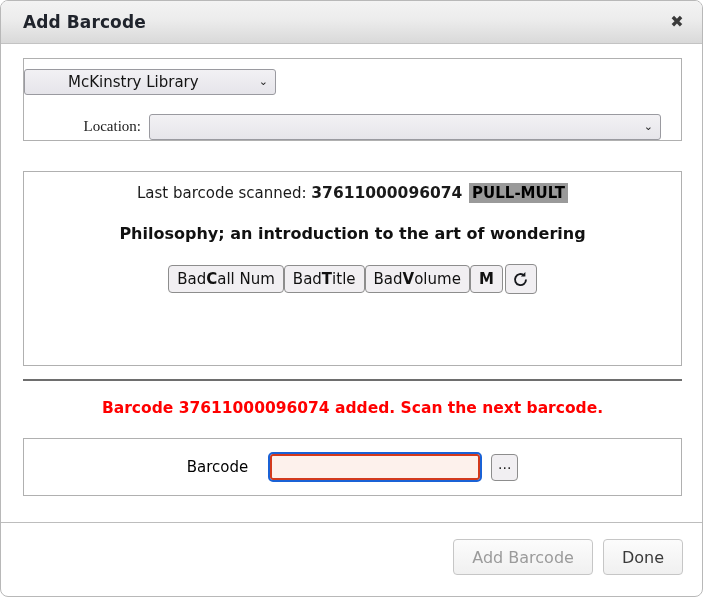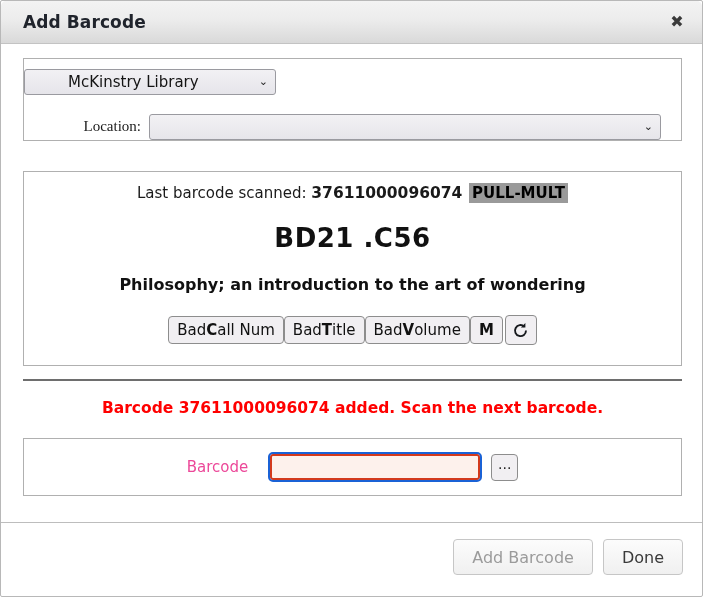--- a/index.html
+++ b/index.html
@@ -17,21 +17,21 @@
   }
 
   
   .dialog {
     position: relative;
     width: 703px;
     height: 597px;
     box-sizing: border-box;
     background: #ffffff;
     border: 1px solid #b8b8b8;
-    border-radius: 2px;
+    border-radius: 8px;
     overflow: hidden;
   }
 
   
   .titlebar {
     position: relative;
     height: 43px;
     box-sizing: border-box;
     background: linear-gradient(to bottom, #f3f3f3 0%, #ececec 45%, #d9d9d9 100%);
     border-bottom: 1px solid #c3c3c3;
@@ -230,21 +230,21 @@
     left: 22px;
     top: 437px;
     width: 659px;
     height: 58px;
     display: flex;
     align-items: center;
     justify-content: center;
   }
   .barcode-label {
     font-size: 15px;
-    color: #ec4899;
+    color: #000000;
     margin-right: 22px;
   }
   .barcode-input {
     box-sizing: border-box;
     width: 210px;
     height: 26px;
     background: #fdf1ec;
     border: 2px solid #d33a1d;
     border-radius: 3px;
     outline: 2px solid #1a62d6;
@@ -329,21 +329,20 @@
     </div>
   </div>
 
   <div class="panel" id="panel-info">
     <div class="last-scanned">
       <span>Last barcode scanned:</span>
       <span class="barcode-num">37611000096074</span>
       <span class="pull-flag">PULL-MULT</span>
     </div>
 
-    <div class="callnum">BD21 .C56</div>
 
     <div class="title-line">Philosophy; an introduction to the art of wondering</div>
 
     <div class="btn-row">
       <div class="flag-btn">
         <span>Bad </span>
           <span class="ak">C</span>
           <span>all Num</span>
       </div>
       <div class="flag-btn">

